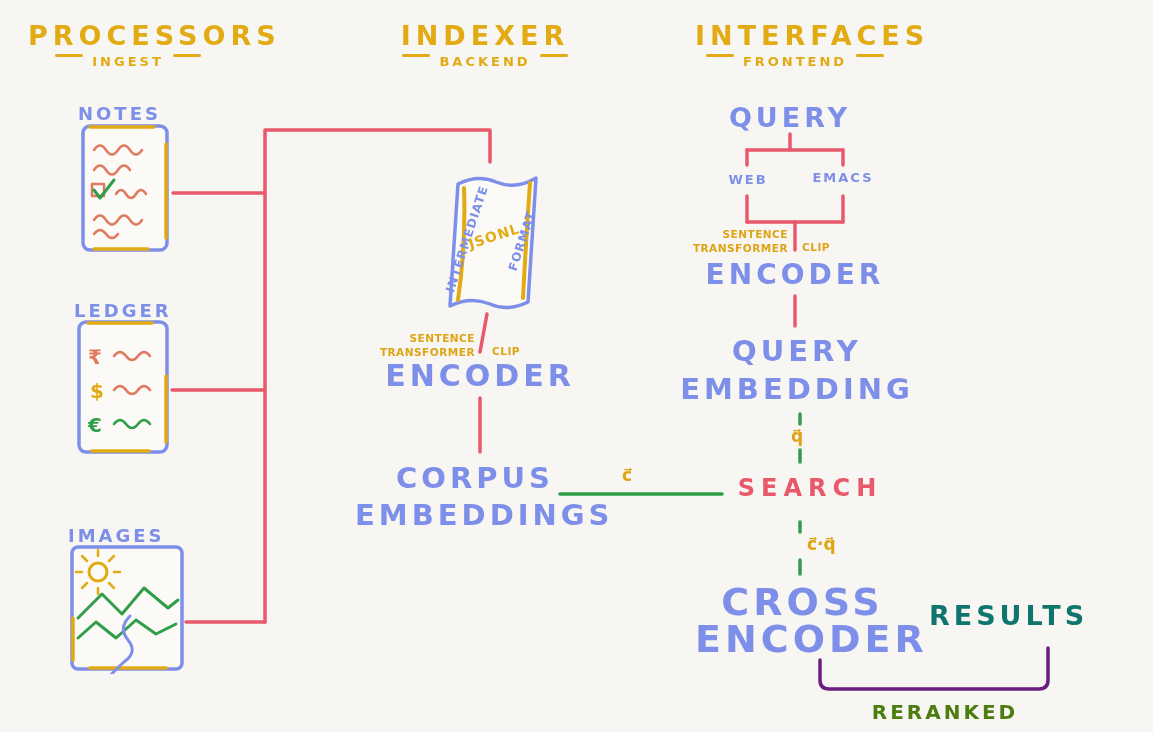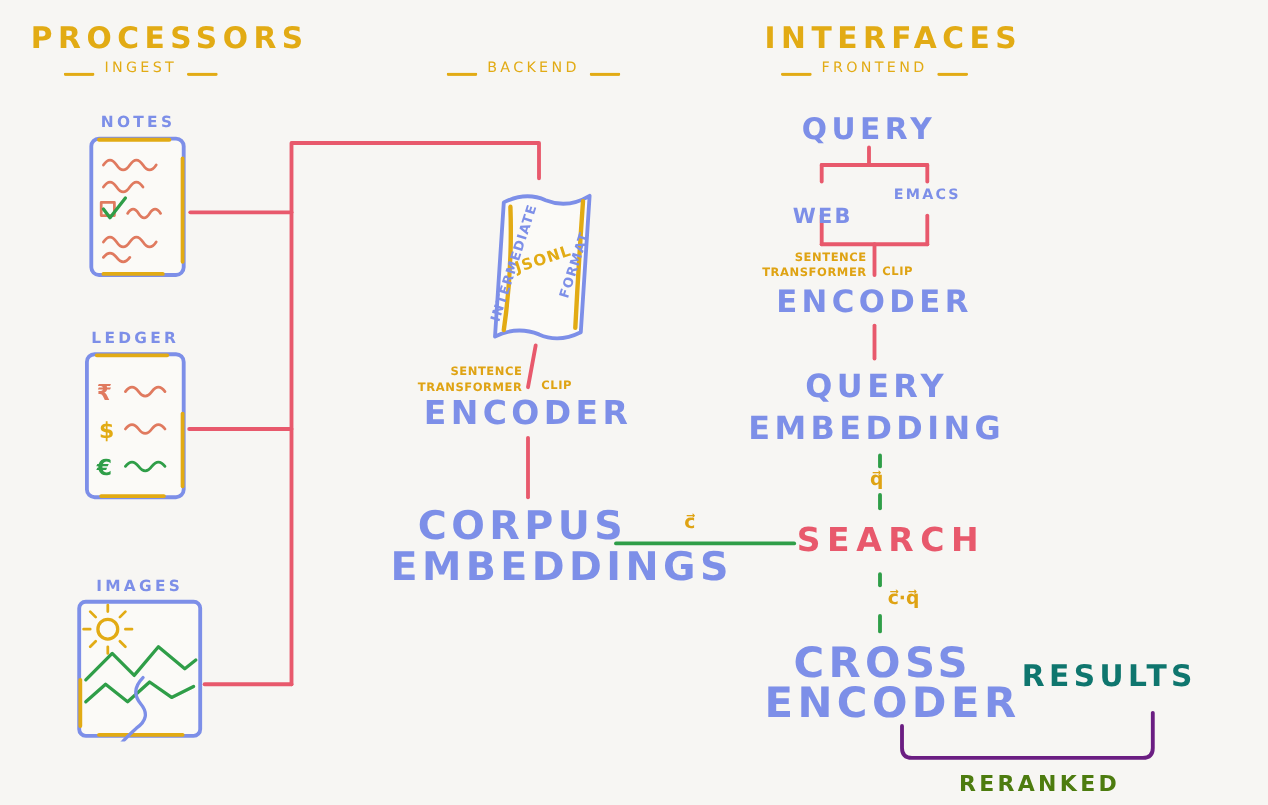--- a/index.html
+++ b/index.html
@@ -1,22 +1,22 @@
 <!DOCTYPE html>
 <html><head>
 <meta charset="utf-8">
 <style>
   *{margin:0;padding:0;box-sizing:border-box}
   body{width:1153px;height:732px;background:#f7f6f3;font-family:"DejaVu Sans",sans-serif;overflow:hidden}
   #canvas{position:relative;width:1153px;height:616px;background:#f7f6f3}
   .abs{position:absolute}
   .title{font-weight:bold;color:#e2ab14;letter-spacing:5px;font-size:27px;text-align:center;white-space:nowrap}
-  .subtitle{display:flex;align-items:flex-end;justify-content:center;gap:9px;color:#e2ab14;font-weight:normal;font-size:13px;letter-spacing:3px;white-space:nowrap}
+  .subtitle{display:flex;align-items:flex-start;justify-content:center;gap:9px;color:#e2ab14;font-weight:bold;font-size:13px;letter-spacing:3px;white-space:nowrap}
   .rule{display:inline-block;width:28px;border-top:3px solid #e2ab14;border-radius:2px}
-  .srclbl{font-weight:bold;color:#7d8fe8;font-size:14px;letter-spacing:3px;text-align:center;white-space:nowrap}
+  .srclbl{font-weight:bold;color:#7d8fe8;font-size:18px;letter-spacing:3px;text-align:left;white-space:nowrap}
   .big{font-weight:bold;color:#7d8fe8;letter-spacing:4px;text-align:center;white-space:nowrap}
   .model{color:#dfa313;font-weight:bold;font-size:10.5px;letter-spacing:.5px;line-height:1.3;text-align:right;white-space:nowrap}
   .model.clip{text-align:right}
   .vec{color:#dfa313;font-weight:bold;font-size:17px;white-space:nowrap}
   .red-txt{color:#e8596c}
   .purple-txt{color:#6b1e82}
   .connectors{position:absolute;left:0;top:0}
   .connectors path{fill:none;stroke-linecap:round;stroke-linejoin:round}
   .connectors .red{stroke:#e8596c;stroke-width:3.5}
   .connectors .green{stroke:#2f9e48;stroke-width:3.5}
@@ -73,20 +73,21 @@
     </g>
   </svg>
 
   <div class="abs title" style="left:28px;top:20px;width:200px">PROCESSORS</div>
   <div class="abs subtitle" style="left:28px;top:54px;width:200px">
     <span class="rule"></span>
     <span>INGEST</span>
     <span class="rule"></span>
   </div>
 
+  <div class="abs title" style="left:385px;top:20px;width:200px">INDEXER</div>
   <div class="abs subtitle" style="left:385px;top:54px;width:200px">
     <span class="rule"></span>
     <span>BACKEND</span>
     <span class="rule"></span>
   </div>
 
   <div class="abs title" style="left:695px;top:20px;width:200px">INTERFACES</div>
   <div class="abs subtitle" style="left:695px;top:54px;width:200px">
     <span class="rule"></span>
     <span>FRONTEND</span>
@@ -146,47 +147,47 @@
   </div>
 
   <div class="abs model" style="left:360px;top:332px;width:115px">
     <span>SENTENCE</span><br>
     <span>TRANSFORMER</span>
   </div>
   <div class="abs model clip" style="left:492px;top:345px">CLIP</div>
 
   <div class="abs big" style="left:380px;top:358px;width:200px;font-size:30px">ENCODER</div>
 
-  <div class="abs big" style="left:355px;top:460px;width:240px;font-size:36px;line-height:37px">
+  <div class="abs big" style="left:355px;top:460px;width:240px;font-size:29px;line-height:37px">
     <span>CORPUS</span><br>
     <span>EMBEDDINGS</span>
   </div>
 
   <div class="abs vec" style="left:622px;top:465px">c⃗</div>
 
   <div class="abs big" style="left:690px;top:102px;width:200px;font-size:27px">QUERY</div>
-  <div class="abs big" style="left:718px;top:186px;width:60px;font-size:19px;letter-spacing:2px">WEB</div>
+  <div class="abs big" style="left:718px;top:172px;width:60px;font-size:13px;letter-spacing:2px">WEB</div>
   <div class="abs big" style="left:798px;top:170px;width:90px;font-size:13px;letter-spacing:2px">EMACS</div>
 
   <div class="abs model" style="left:678px;top:228px;width:110px">
     <span>SENTENCE</span><br>
     <span>TRANSFORMER</span>
   </div>
   <div class="abs model clip" style="left:802px;top:241px">CLIP</div>
 
   <div class="abs big" style="left:695px;top:258px;width:200px;font-size:28px">ENCODER</div>
 
   <div class="abs big" style="left:672px;top:332px;width:250px;font-size:29px;line-height:38px">
     <span>QUERY</span><br>
     <span>EMBEDDING</span>
   </div>
 
   <div class="abs vec" style="left:791px;top:426px">q⃗</div>
 
-  <div class="abs big red-txt" style="left:700px;top:474px;width:220px;font-size:30px;letter-spacing:6px;color:#e8596c">SEARCH</div>
+  <div class="abs big red-txt" style="left:700px;top:474px;width:220px;font-size:24px;letter-spacing:6px;color:#e8596c">SEARCH</div>
 
   <div class="abs vec" style="left:807px;top:534px">c⃗·q⃗</div>
 
   <div class="abs big" style="left:695px;top:584px;width:215px;font-size:38px;line-height:37px">
     <span>CROSS</span><br>
     <span>ENCODER</span>
   </div>
 
   <div class="abs big purple-txt" style="left:916px;top:600px;width:185px;font-size:27px;color:#0f766e">RESULTS</div>
 

